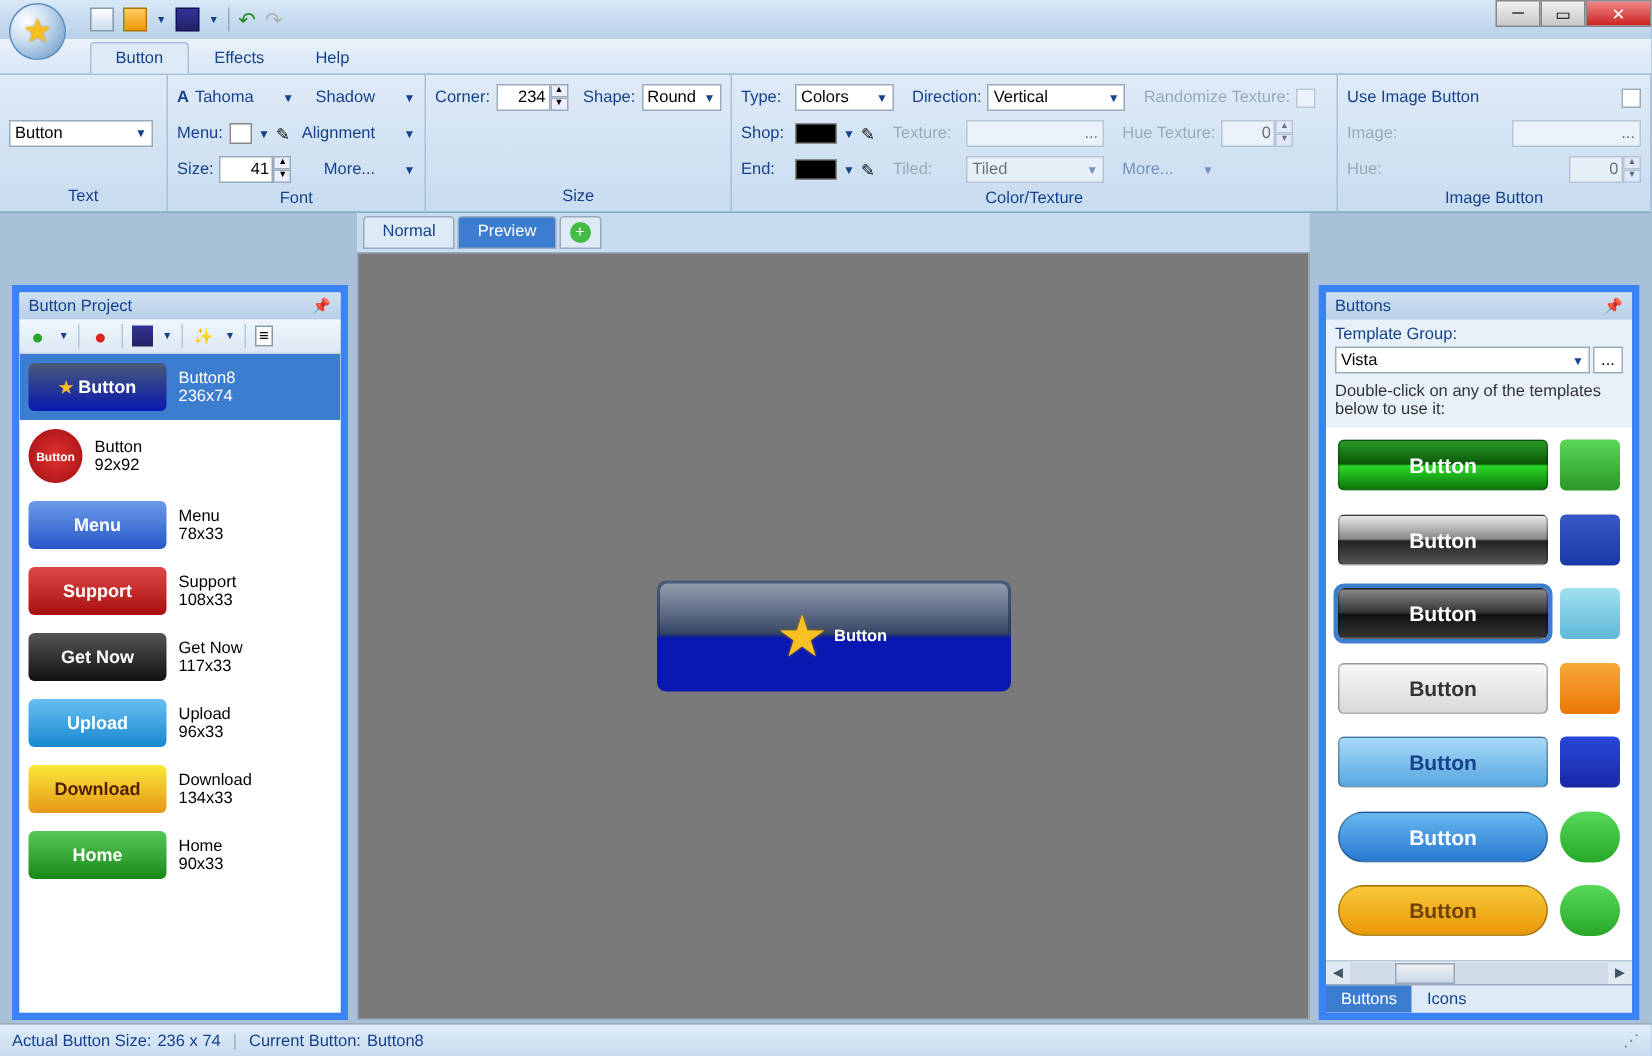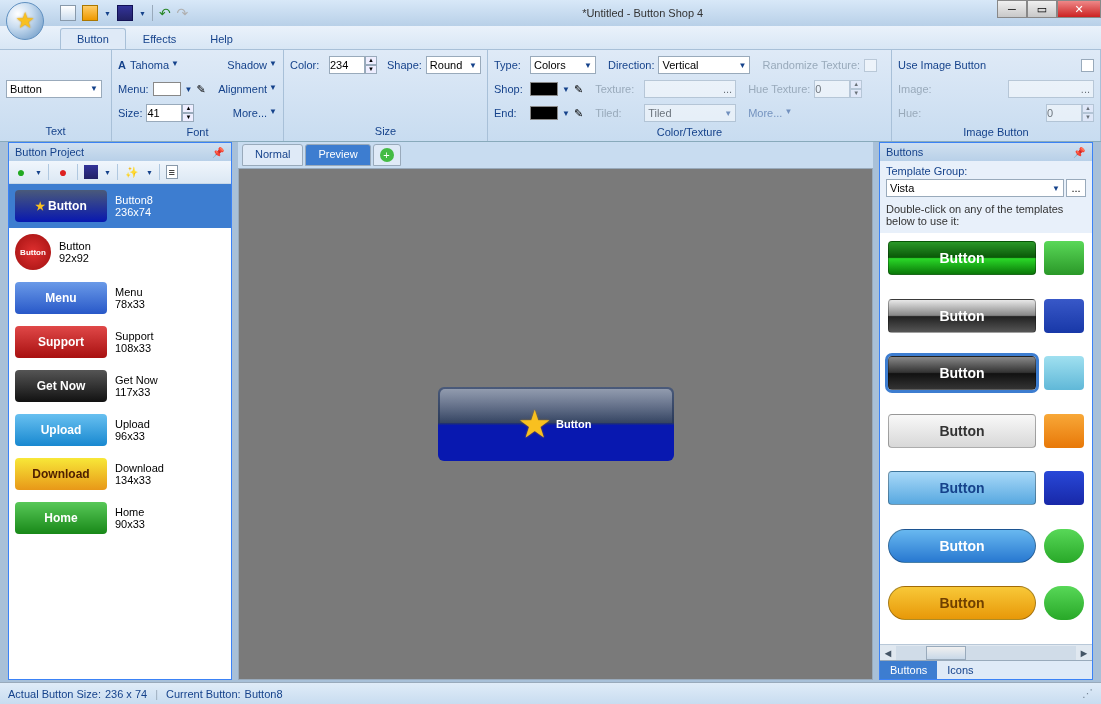--- a/index.html
+++ b/index.html
@@ -22,31 +22,31 @@
 
 .ribbon { height: 92px; background: linear-gradient(#dfeaf7,#c8dcf0); display: flex; border-bottom: 1px solid #8ab; }
 .rgroup { border-right: 1px solid #a8c0d8; padding: 4px 6px; display: flex; flex-direction: column; }
 .rgroup-body { flex: 1; display: flex; flex-direction: column; gap: 2px; }
 .rgroup-label { text-align: center; color: #15428b; padding-top: 2px; }
 .rrow { display: flex; align-items: center; gap: 4px; height: 22px; }
 .rlabel { color: #15428b; white-space: nowrap; }
 .rlabel.disabled { color: #9ab; }
 .rselect { border: 1px solid #9ab; background: #fff; height: 18px; padding: 0 3px; display: flex; align-items: center; justify-content: space-between; cursor: pointer; }
 .rselect .arr { color: #15428b; font-size: 8px; }
-.rbtn { color: #15428b; cursor: pointer; display: flex; gap: 2px; }
+.rbtn { color: #15428b; cursor: pointer; display: flex; align-items: center; gap: 19px; }
 .colorswatch { width: 28px; height: 14px; border: 1px solid #888; display: inline-block; }
 .spinner { display: flex; align-items: center; }
-.spinner input { width: 36px; border: 1px solid #9ab; height: 18px; padding-right: 2px; }
+.spinner input { width: 36px; text-align: right; border: 1px solid #9ab; height: 18px; padding-right: 2px; }
 .spinner .spins { display: flex; flex-direction: column; }
 .spinner .spins div { width: 12px; height: 9px; border: 1px solid #9ab; font-size: 6px; text-align: center; line-height: 7px; cursor: pointer; background: #eef; }
 .checkbox { width: 13px; height: 13px; border: 1px solid #9ab; background: #fff; display: inline-block; }
 
 .workspace { position: absolute; top: 142px; bottom: 24px; left: 8px; right: 8px; display: flex; gap: 6px; }
 
-.panel { background: #e8f0fa; border: 1px solid #3b82f6; display: flex; flex-direction: column; }
+.panel { background: #e8f0fa; border: 5px solid #3b82f6; display: flex; flex-direction: column; margin-top: 48px; }
 .panel-header { background: linear-gradient(#d0e0f0,#b8d0e8); padding: 3px 6px; color: #15428b; display: flex; justify-content: space-between; align-items: center; }
 .panel-toolbar { background: linear-gradient(#f0f6fc,#dce8f4); padding: 3px 4px; display: flex; gap: 6px; align-items: center; border-bottom: 1px solid #c8d8e8; }
 .tb-icon { width: 16px; height: 16px; cursor: pointer; display: inline-flex; align-items: center; justify-content: center; }
 .tb-sep { width: 1px; height: 16px; background: #b0c8e0; }
 
 .left-panel { width: 224px; }
 .hint { padding: 6px; color: #333; background: #e8f0fa; }
 .project-list { flex: 1; overflow-y: auto; background: #fff; }
 .proj-item { display: flex; align-items: center; gap: 8px; padding: 6px; cursor: pointer; }
 .proj-item.selected { background: #3d7dd0; color: #fff; }
@@ -90,21 +90,20 @@
   <div class="qa-toolbar" style="margin-left:56px">
     <span class="qa-icon" style="background:linear-gradient(#fff,#cde);border:1px solid #89a"></span>
     <span class="qa-icon" style="background:linear-gradient(#fc6,#e90);border:1px solid #a70"></span>
     <span style="font-size:7px;color:#15428b">▼</span>
     <span class="qa-icon" style="background:linear-gradient(#339,#226);border:1px solid #115"></span>
     <span style="font-size:7px;color:#15428b">▼</span>
     <span style="width:1px;height:16px;background:#9ab"></span>
     <span style="color:#2a8828;font-size:14px">↶</span>
     <span style="color:#b0b0b0;font-size:14px">↷</span>
   </div>
-  <div class="titlebar-title">*Untitled - Button Shop 4</div>
   <div class="titlebar-controls">
     <div class="titlebar-btn">─</div>
     <div class="titlebar-btn">▭</div>
     <div class="titlebar-btn close">✕</div>
   </div>
 </div>
 
 <div class="menubar">
   <div class="tab active">Button</div>
   <div class="tab">Effects</div>
@@ -162,21 +161,21 @@
             <span class="arr" style="font-size:8px">▼</span>
           </div>
       </div>
     </div>
     <div class="rgroup-label">Font</div>
   </div>
 
   <div class="rgroup" style="width:204px">
     <div class="rgroup-body">
       <div class="rrow">
-        <span class="rlabel" style="width:40px">Color:</span>
+        <span class="rlabel" style="width:40px">Corner:</span>
         <div class="spinner">
             <input value="234" style="">
             <div class="spins">
               <div>▲</div>
               <div>▼</div>
             </div>
           </div>
         <span class="rlabel" style="margin-left:6px">Shape:</span>
         <div class="rselect" style="width:62px">
             <span>Round</span>

